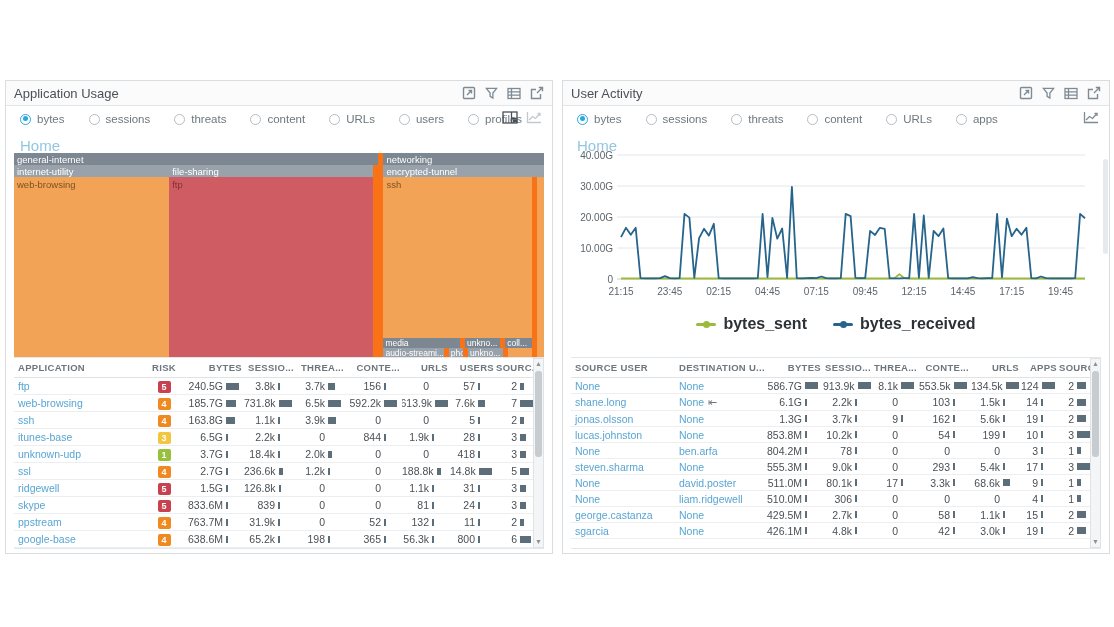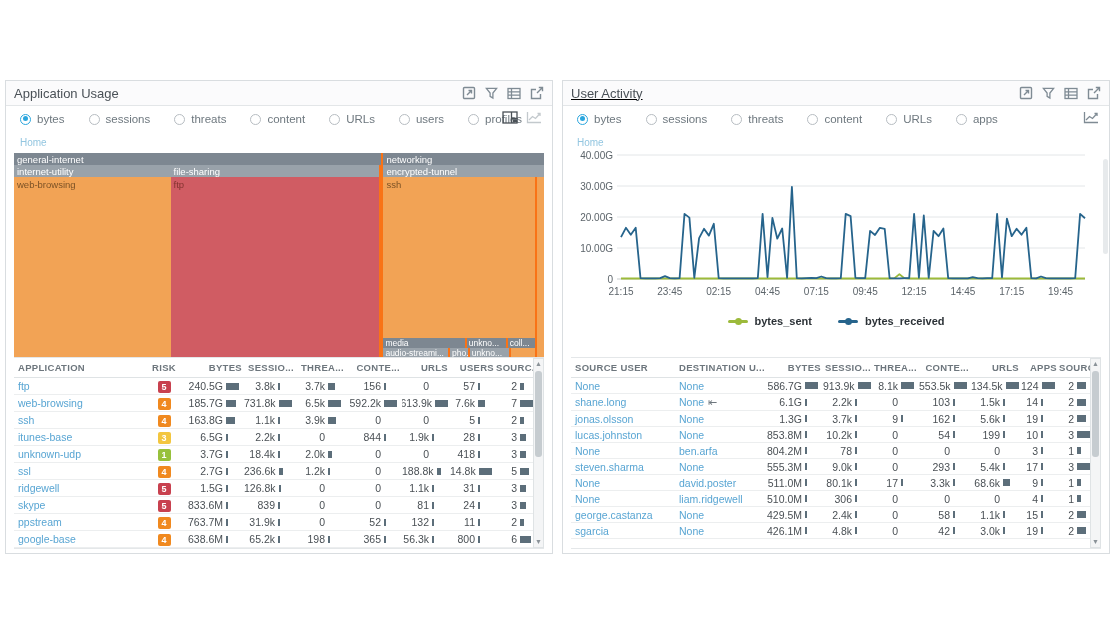--- a/index.html
+++ b/index.html
@@ -1,52 +1,52 @@
 <!DOCTYPE html>
 <html><head>
 <meta charset="utf-8">
 <style>
   html,body{margin:0;padding:0;background:#ffffff;width:1114px;height:627px;overflow:hidden;
     font-family:"Liberation Sans", sans-serif; -webkit-font-smoothing:antialiased;}
   .panel{position:absolute;top:80px;width:548px;height:474px;background:#fff;border:1px solid #d9dde0;box-sizing:border-box;}
-  #panel-left{left:5px;} #panel-right{left:562px;text-decoration:underline;}
+  #panel-left{left:5px;} #panel-right{left:562px;}
   .panel-header{height:24px;background:#fbfbfc;border-bottom:1px solid #e3e6e8;display:flex;align-items:center;justify-content:space-between;padding:0 8px;}
   .panel-title{font-size:13px;color:#4a5157;}
   .toolbar{display:flex;gap:9px;align-items:center;}
   .ticon svg{display:block;}
   .tabs-row{position:absolute;left:0;right:0;top:25px;height:26px;display:flex;align-items:center;padding-left:14px;gap:24px;}
   .radio-item{display:flex;align-items:center;gap:6px;cursor:pointer;}
   .radio-dot{width:11px;height:11px;border-radius:50%;border:1px solid #b7bdc2;background:#fff;position:relative;box-sizing:border-box;}
   .radio-dot.sel{border:1.5px solid #2ba6de;}
   .radio-dot.sel::after{content:"";position:absolute;left:1.5px;top:1.5px;width:5px;height:5px;border-radius:50%;background:#2ba6de;}
   .radio-lbl{font-size:11.5px;color:#6e787f;}
   .view-toggles{position:absolute;right:10px;top:30px;display:flex;gap:8px;}
-  .breadcrumb{position:absolute;left:14px;top:56px;font-size:10px;color:#93c6e0;}
+  .breadcrumb{position:absolute;left:14px;top:56px;font-size:15px;color:#93c6e0;}
   
   .treemap{position:absolute;left:8px;right:8px;top:72px;height:204px;display:flex;flex-direction:column;font-size:9.5px;}
   .tm-h{color:#fff;padding:1px 3px 0 3px;white-space:nowrap;overflow:hidden;box-sizing:border-box;}
   .tm-root{background:#5f6972;height:12px;}
   .tm-l1{background:#7d8791;height:12px;}
   .tm-l2{background:#99a2aa;height:12px;}
   .tm-row{display:flex;flex:1;min-height:0;}
   .tm-col{display:flex;flex-direction:column;min-width:0;}
   .tm-cell{flex:1;padding:2px 3px;min-height:0;min-width:0;overflow:hidden;white-space:nowrap;}
   .tm-red{background:#d05c63;color:#83332f;}
   .tm-orange{background:#f2a355;color:#7c5226;}
-  .tm-gap{border-right:2px solid #f97316;box-sizing:border-box;}
+  .tm-gap{border-right:5px solid #f97316;box-sizing:border-box;}
   .tm-sub{height:19px;display:flex;flex-direction:column;}
   .tm-subrow{display:flex;height:9.5px;overflow:hidden;}
   .tm-sub .tm-h{font-size:8.5px;padding:0 2px;height:100%;}
   
   .chart-wrap{position:absolute;left:6px;right:6px;top:66px;height:164px;}
   .legend{position:absolute;left:0;right:0;top:234px;display:flex;justify-content:center;gap:26px;align-items:center;}
   .legend-item{display:flex;align-items:center;gap:7px;}
   .legend-marker{position:relative;width:20px;height:3px;border-radius:2px;}
   .legend-marker::after{content:"";position:absolute;left:7px;top:-2px;width:7px;height:7px;border-radius:50%;background:inherit;}
-  .legend-lbl{font-size:11px;font-weight:bold;color:#2c3237;}
+  .legend-lbl{font-size:16px;font-weight:bold;color:#2c3237;}
   .chart-scroll-hint{position:absolute;right:1px;top:78px;width:5px;height:95px;background:#e7eaec;border-radius:3px;}
   
   .table-wrap{position:absolute;left:8px;right:8px;top:276px;bottom:4px;border:1px solid #e4e7e9;border-left:none;border-right:none;}
   table{border-collapse:collapse;table-layout:fixed;width:calc(100% - 13px);}
   th{font-size:9.5px;color:#6d767d;letter-spacing:0.3px;text-align:right;font-weight:bold;padding:4px 2px 4px 0;border-bottom:1px solid #dfe3e5;white-space:nowrap;overflow:hidden;cursor:pointer;}
   th.al{text-align:left;padding-left:4px;} th.ac{text-align:center;}
   td{font-size:10.5px;color:#4a5055;border-bottom:1px solid #eceeef;padding:1.5px 2px 1.5px 0;white-space:nowrap;overflow:hidden;}
   td.al{text-align:left;padding-left:4px;} td.ac{text-align:center;}
   td.num{text-align:right;}
   .cellflex{display:flex;justify-content:flex-end;align-items:center;}
@@ -1397,21 +1397,21 @@
             <td class="num">
               <span class="cellflex">
                 <span>429.5M</span>
                 <span class="sparkgutter">
                   <span class="sparkbar" style="width: 1.5px;"></span>
                 </span>
               </span>
             </td>
             <td class="num">
               <span class="cellflex">
-                <span>2.4k</span>
+                <span>2.7k</span>
                 <span class="sparkgutter">
                   <span class="sparkbar" style="width: 1.5px;"></span>
                 </span>
               </span>
             </td>
             <td class="num">
               <span class="cellflex">
                 <span>0</span>
                 <span class="sparkgutter"></span>
               </span>

